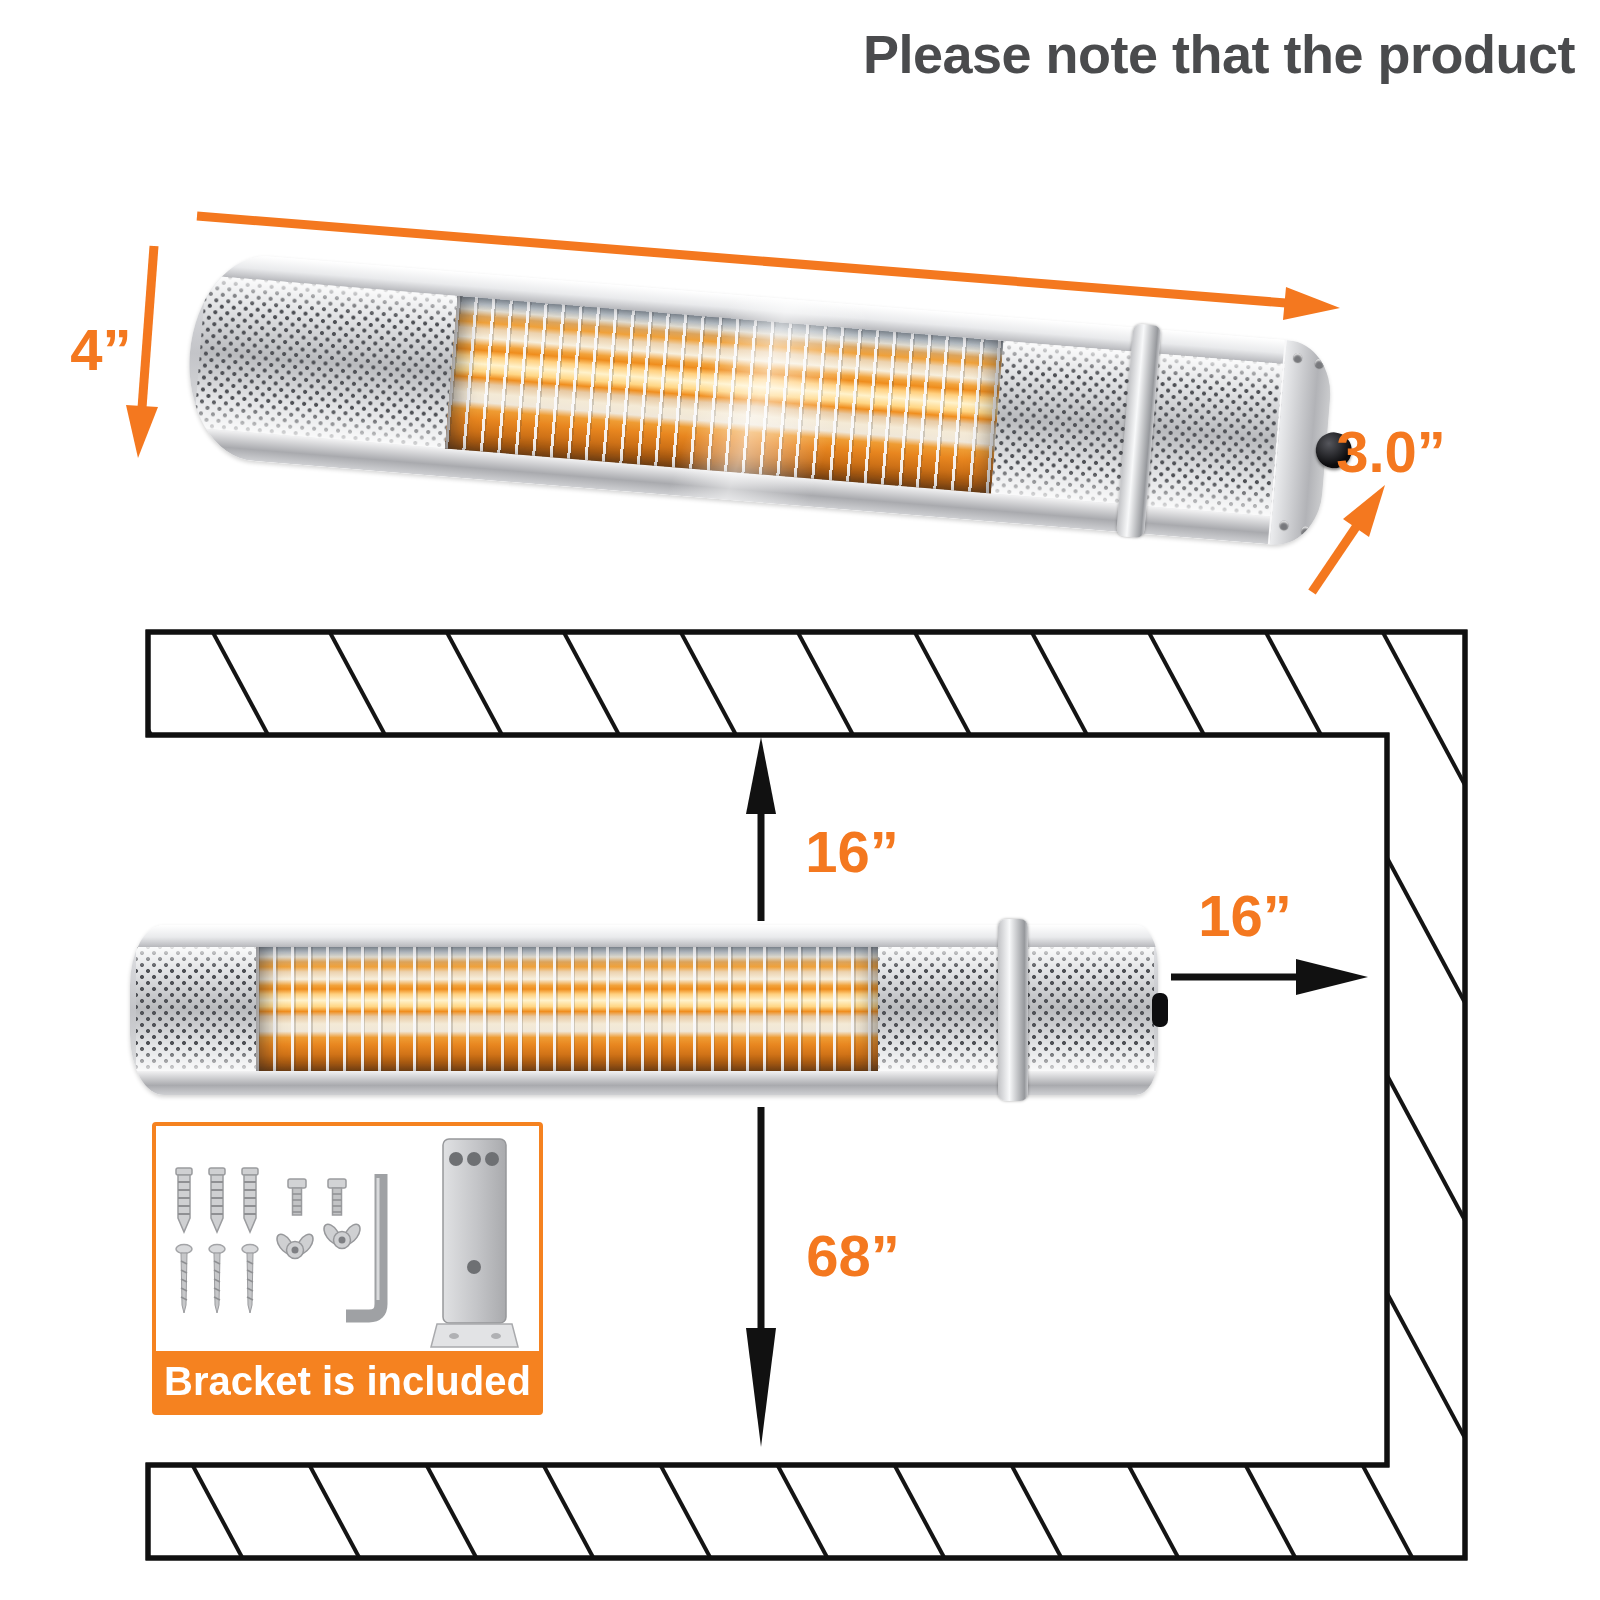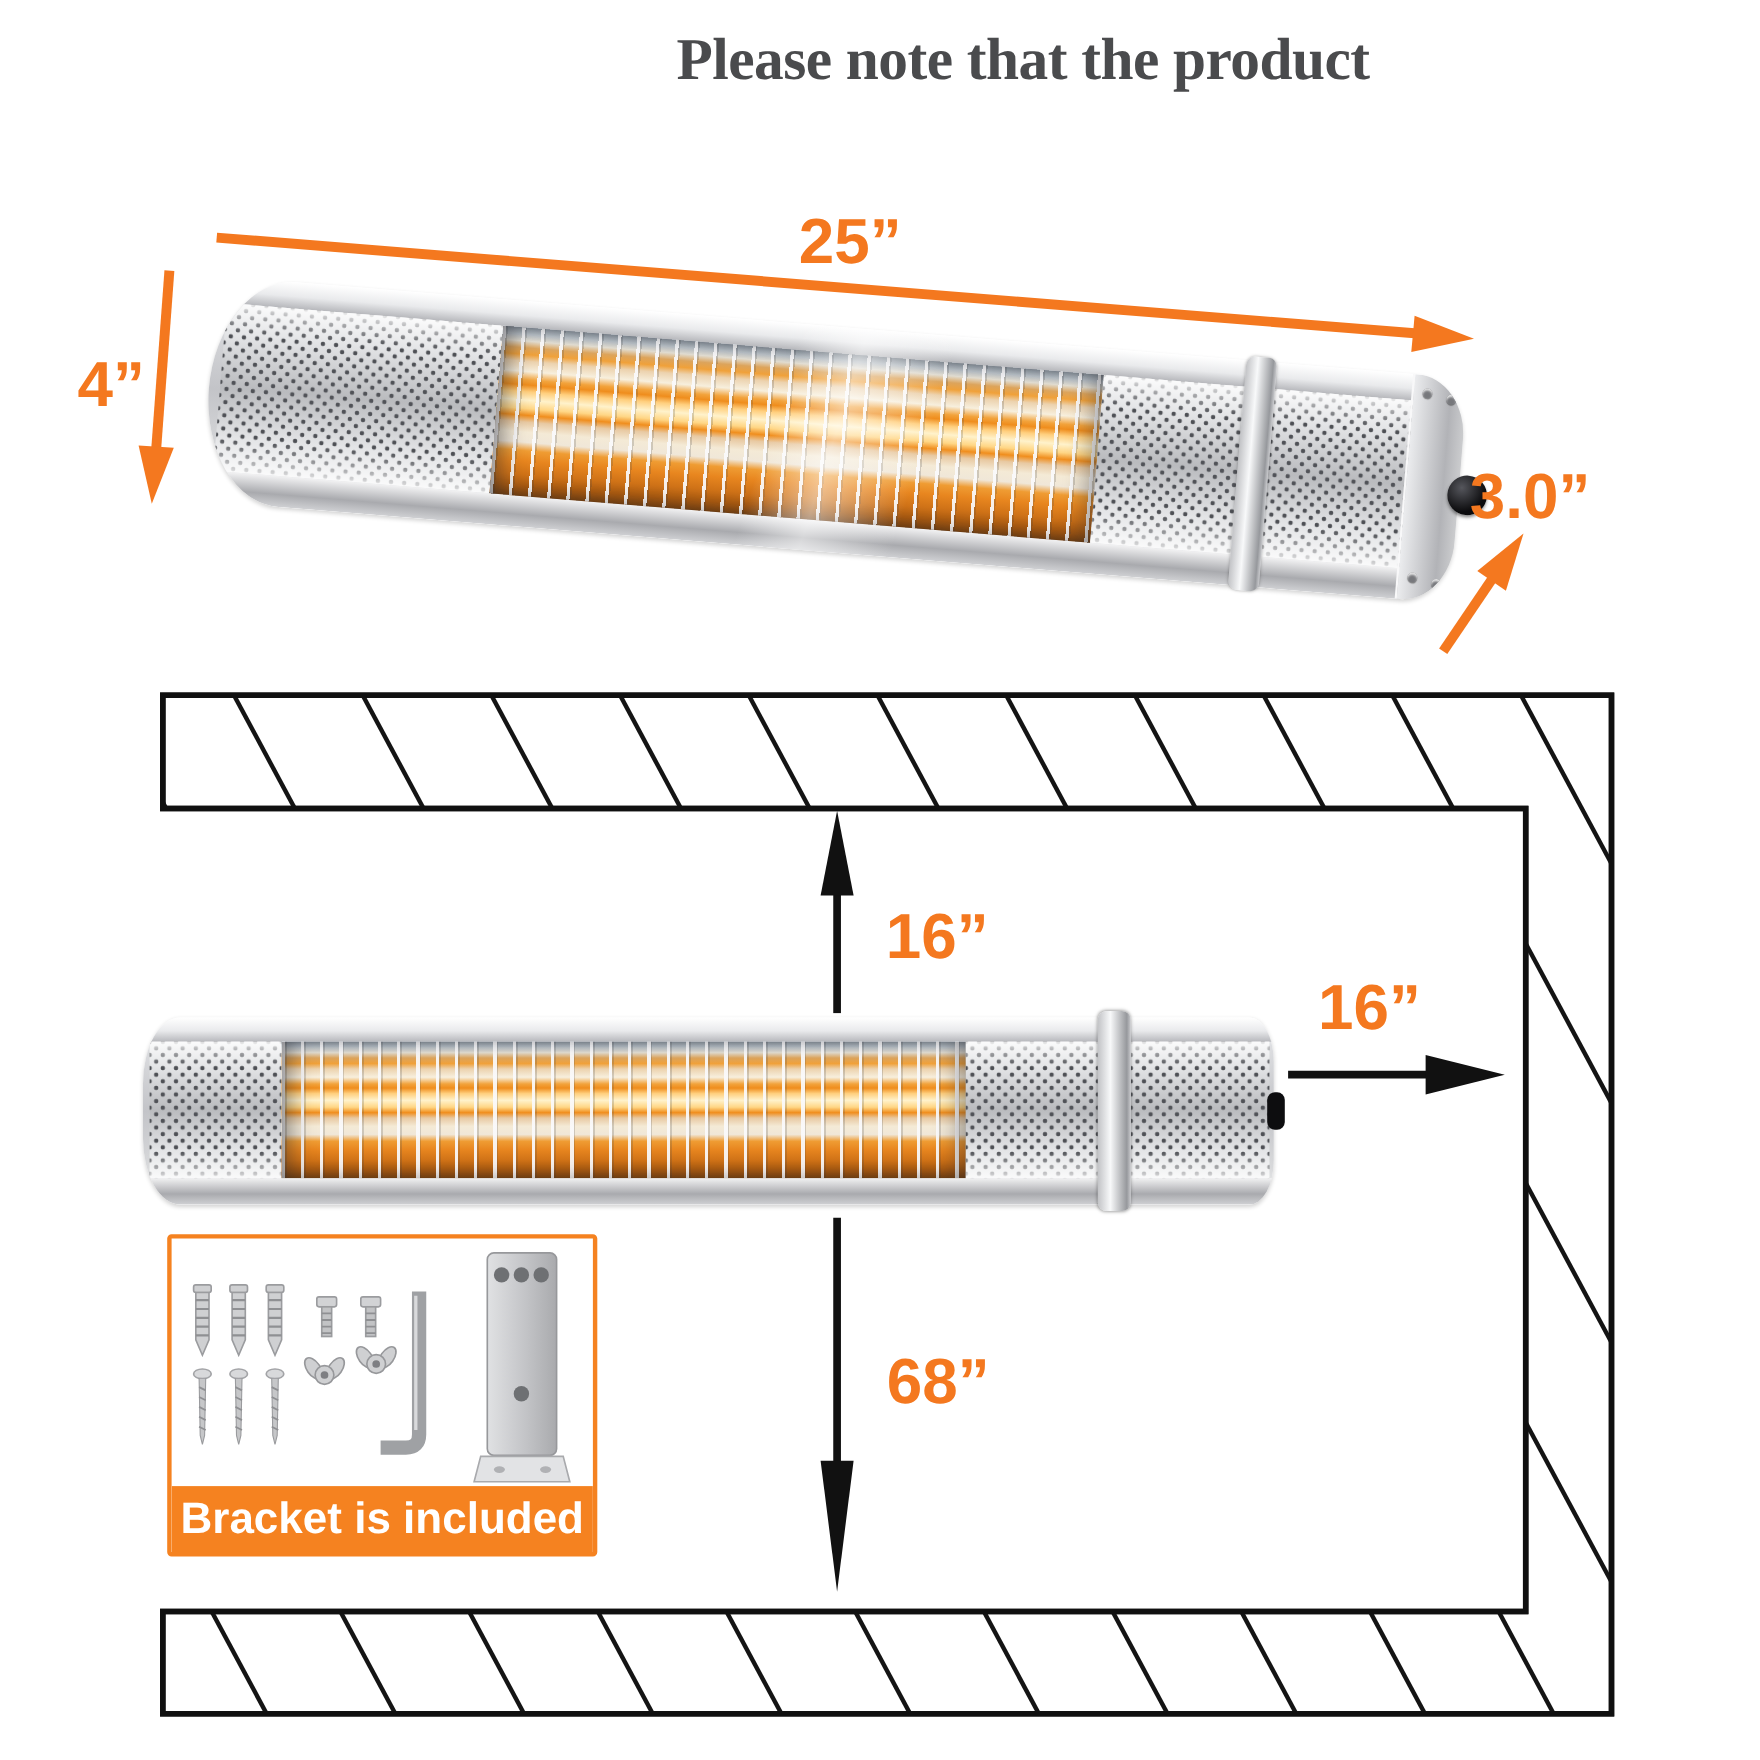--- a/index.html
+++ b/index.html
@@ -4,21 +4,21 @@
 <style>
   html,body{margin:0;padding:0;background:#ffffff;}
   #canvas{
     position:relative;width:1600px;height:1600px;background:#ffffff;overflow:hidden;
     font-family:"Liberation Sans", sans-serif;
   }
   
   .title{
     position:absolute;left:615px;top:26px;width:960px;
     font-size:54px;font-weight:700;color:#4a4b4d;line-height:1.07;
-    text-align:left;letter-spacing:-0.5px;z-index:6;font-family:Liberation Serif, serif;
+    text-align:right;letter-spacing:-0.5px;z-index:6;
   }
   .odim{
     position:absolute;color:#f4781f;font-weight:700;font-size:58px;
     text-align:center;z-index:6;white-space:nowrap;
   }
   #lbl-w{left:688px;top:186px;width:170px;}
   #lbl-h{left:36px;top:316px;width:130px;}
   #lbl-d{left:1296px;top:418px;width:190px;}
   #lbl-ctop{left:777px;top:818px;width:150px;}
   #lbl-cside{left:1170px;top:882px;width:150px;}
@@ -194,21 +194,20 @@
       <div class="sect mesh" style="left:748px;width:122px;"></div>
       <div class="sect mesh" style="left:898px;width:126px;"></div>
     </div>
     <div class="ring"></div>
   </div>
 
   <div class="title">
     <div>Please note that the product</div>
   </div>
 
-  <div class="odim" id="lbl-w">25”</div>
   <div class="odim" id="lbl-h">4”</div>
   <div class="odim" id="lbl-d">3.0”</div>
   <div class="odim" id="lbl-ctop">16”</div>
   <div class="odim" id="lbl-cside">16”</div>
   <div class="odim" id="lbl-cbot">68”</div>
 
   <div id="bracket-box">
     <svg width="383" height="225" viewBox="0 0 383 225" style="position:absolute;left:0;top:2px;">
       <defs>
         <linearGradient id="metalGrad" x1="0" y1="0" x2="1" y2="0">

